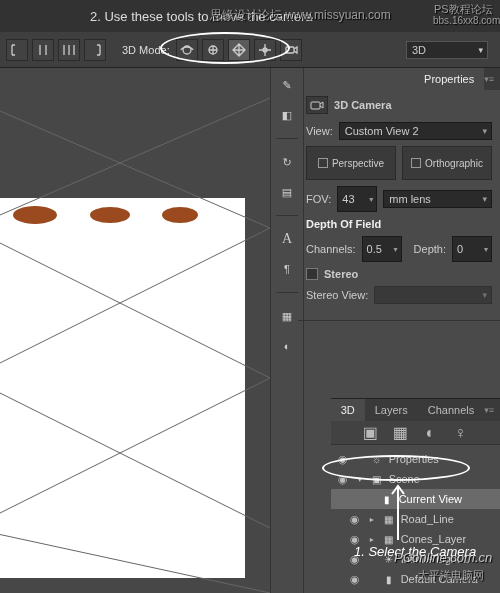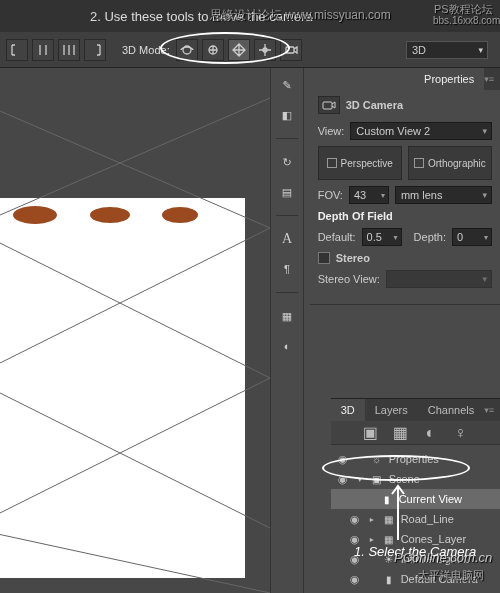--- a/index.html
+++ b/index.html
@@ -31,21 +31,21 @@
 .tab-row .flyout { margin-left:auto; margin-right:6px; color:#888; font-size:9px; }
 
 .prop-body { padding:6px 8px 10px; font-size:11px; color:#ccc; border-bottom:1px solid #333; }
 .prop-row { display:flex; align-items:center; gap:6px; margin-bottom:6px; }
 .prop-hdr { display:flex; align-items:center; gap:6px; margin-bottom:8px; }
 .prop-hdr .ico { width:22px; height:18px; background:#3a3a3a; display:flex; align-items:center; justify-content:center; border:1px solid #2a2a2a; }
 .dd { background:#2a2a2a; border:1px solid #1a1a1a; color:#ccc; height:18px; font-size:11px; padding:8px 5px; display:flex; align-items:center; position:relative; }
 .dd::after { content:"▾"; position:absolute; right:4px; font-size:9px; color:#999; }
 .btn-seg { flex:1; height:34px; background:#3a3a3a; border:1px solid #2a2a2a; display:flex; align-items:center; justify-content:center; gap:4px; font-size:10px; }
 .btn-seg .cube { width:10px; height:10px; border:1px solid #999; }
-.num { width:40px; height:18px; background:#2a2a2a; border:1px solid #1a1a1a; display:flex; align-items:center; padding:0 4px; position:relative; }
+.num { width:40px; height:26px; background:#2a2a2a; border:1px solid #1a1a1a; display:flex; align-items:center; padding:0 4px; position:relative; }
 .num::after { content:"▾"; position:absolute; right:3px; font-size:8px; color:#999; }
 .sect { font-size:11px; font-weight:bold; color:#eee; margin:4px 0 6px; }
 .chk { width:12px; height:12px; border:1px solid #777; background:#333; }
 
 .spacer { flex:1; min-height:20px; }
 
 .panel3d { border-top:1px solid #222; }
 .panel3d .tab-row { background:#3a3a3a; }
 .scene-tbar { height:24px; background:#424242; display:flex; align-items:center; justify-content:center; gap:14px; border-bottom:1px solid #333; }
 .scene-tbar .tb { width:16px; height:16px; color:#bbb; display:flex; align-items:center; justify-content:center; }
@@ -192,21 +192,21 @@
           <span>Orthographic</span>
         </div>
     </div>
     <div class="prop-row">
       <span>FOV:</span>
       <div class="num">43</div>
       <div class="dd" style="flex:1">mm lens</div>
     </div>
     <div class="sect">Depth Of Field</div>
     <div class="prop-row">
-      <span>Default:</span>
+      <span>Channels:</span>
       <div class="num">0.5</div>
       <span style="margin-left:6px">Depth:</span>
       <div class="num">0</div>
     </div>
     <div class="prop-row" style="margin-top:6px">
       <div class="chk"></div>
       <span style="font-weight:bold">Stereo</span>
     </div>
     <div class="prop-row">
       <span>Stereo View:</span>

